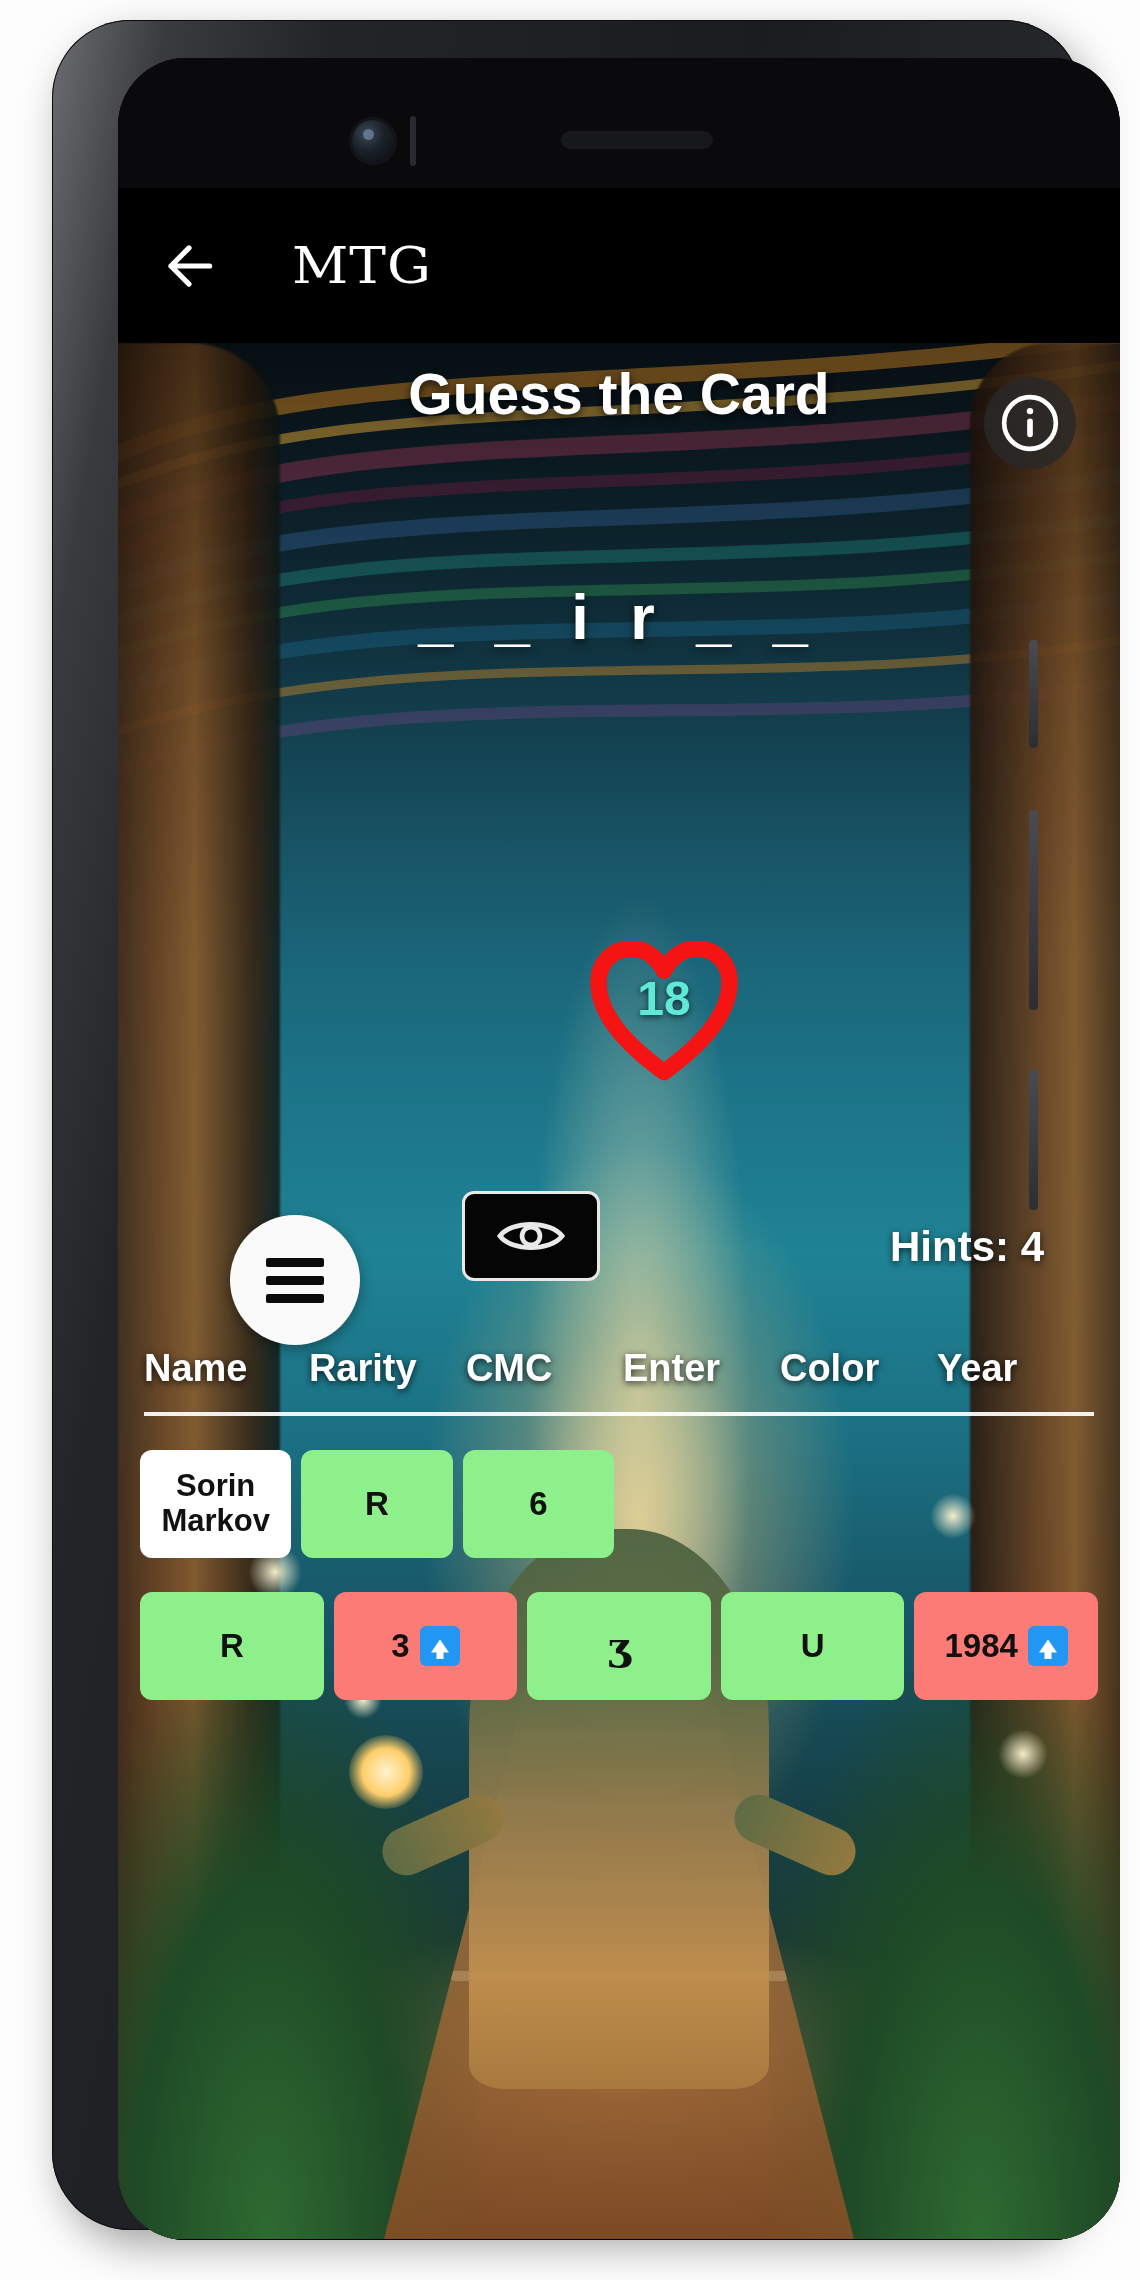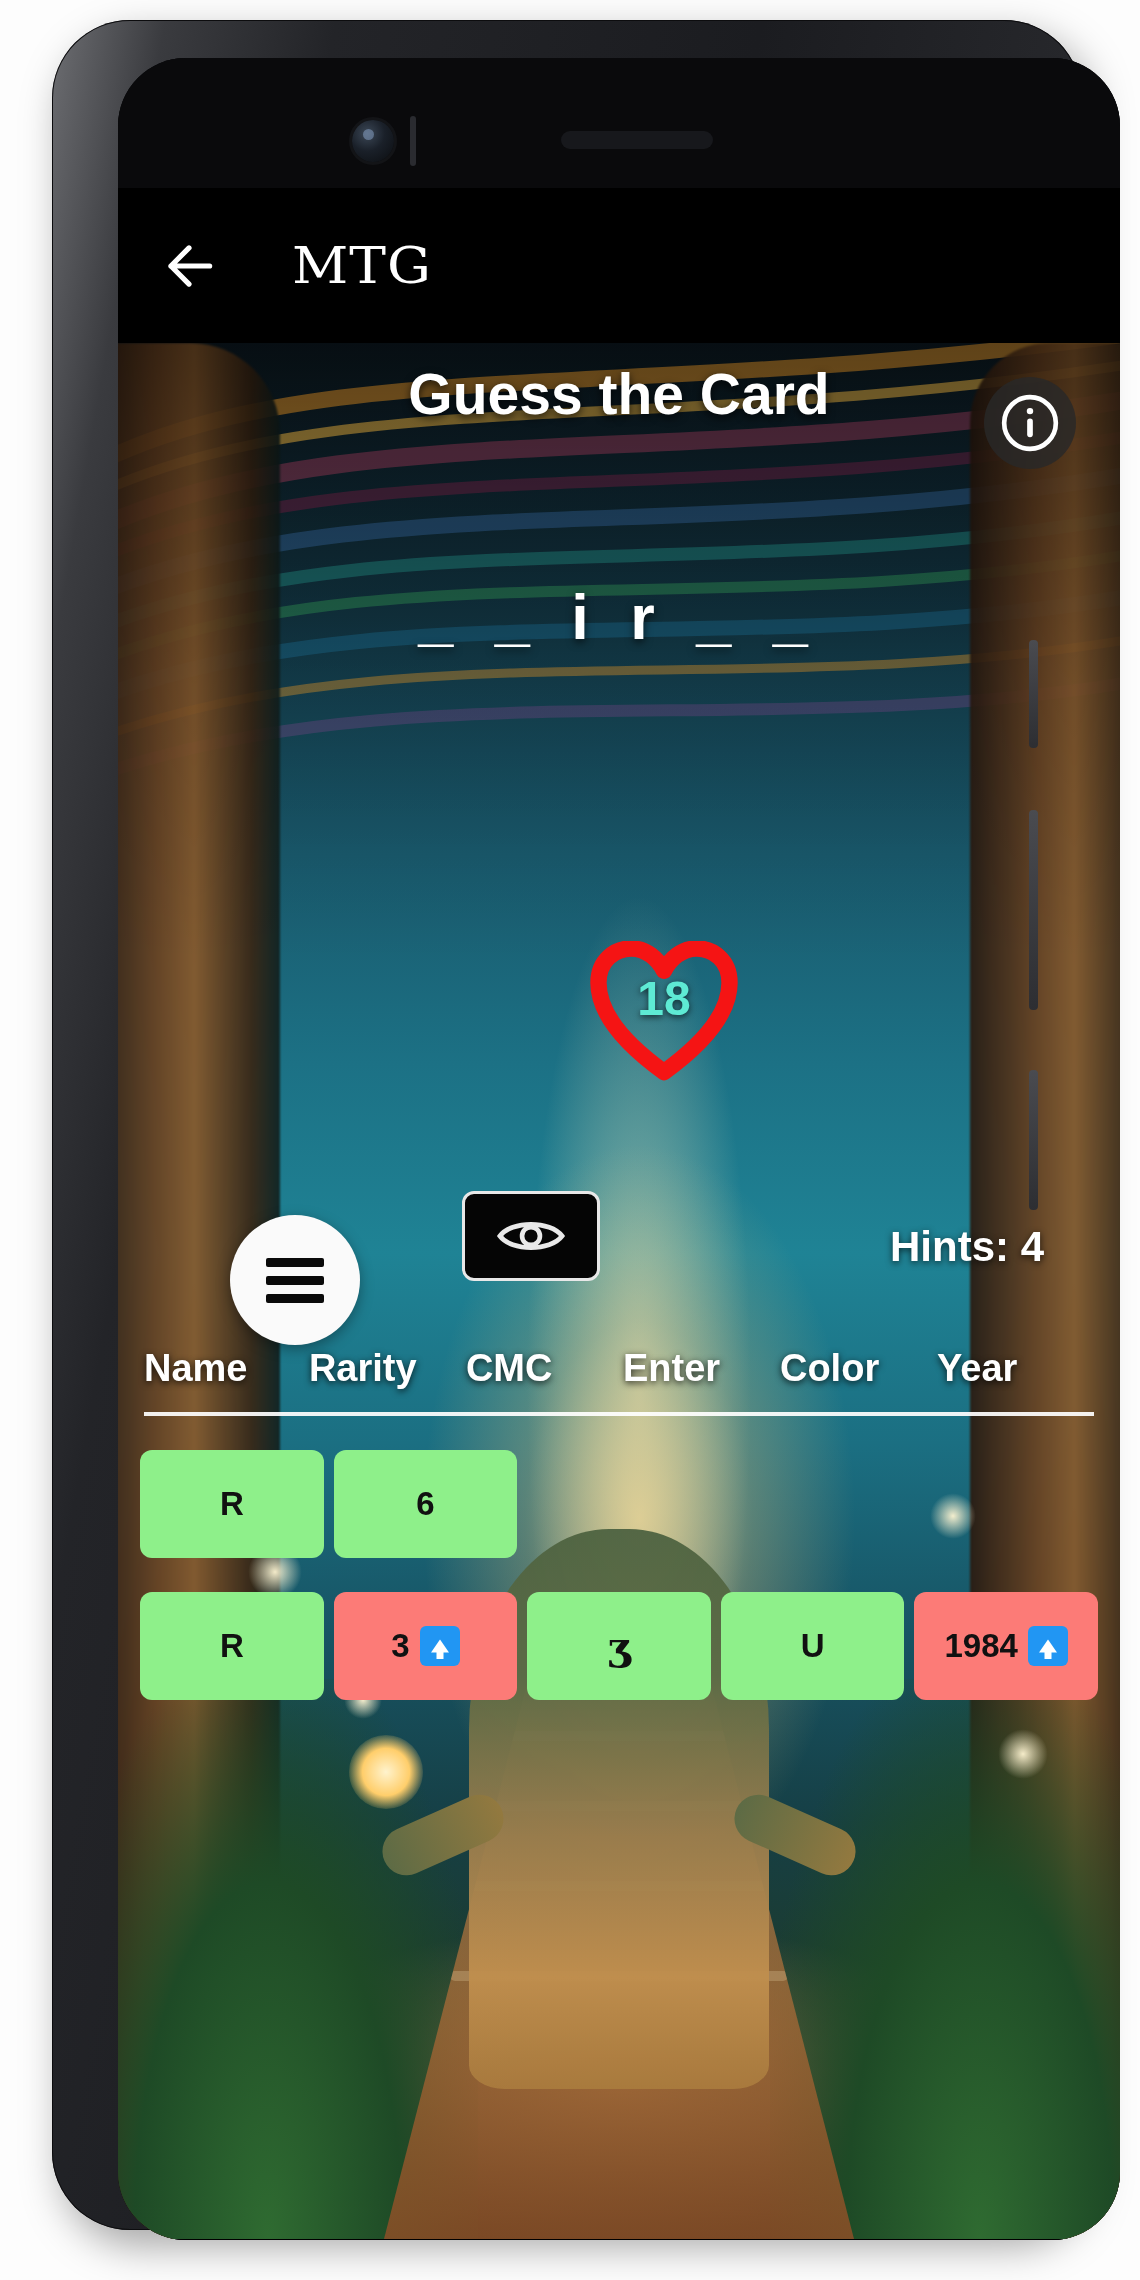--- a/index.html
+++ b/index.html
@@ -483,20 +483,23 @@
                 <div class="c-name">Name</div>
                 <div>Rarity</div>
                 <div>CMC</div>
                 <div>Enter</div>
                 <div>Color</div>
                 <div>Year</div>
               </div>
               <div class="hr"></div>
               <div id="rows-host">
                   <div class="trow">
+                    <div class="cell name small">
+                      <span>Sorin Markov</span>
+                    </div>
                     <div class="cell green">
                       <span>R</span>
                     </div>
                     <div class="cell green">
                       <span>6</span>
                     </div>
                     <div class="cell blank"></div>
                     <div class="cell blank"></div>
                     <div class="cell blank"></div>
                   </div>

